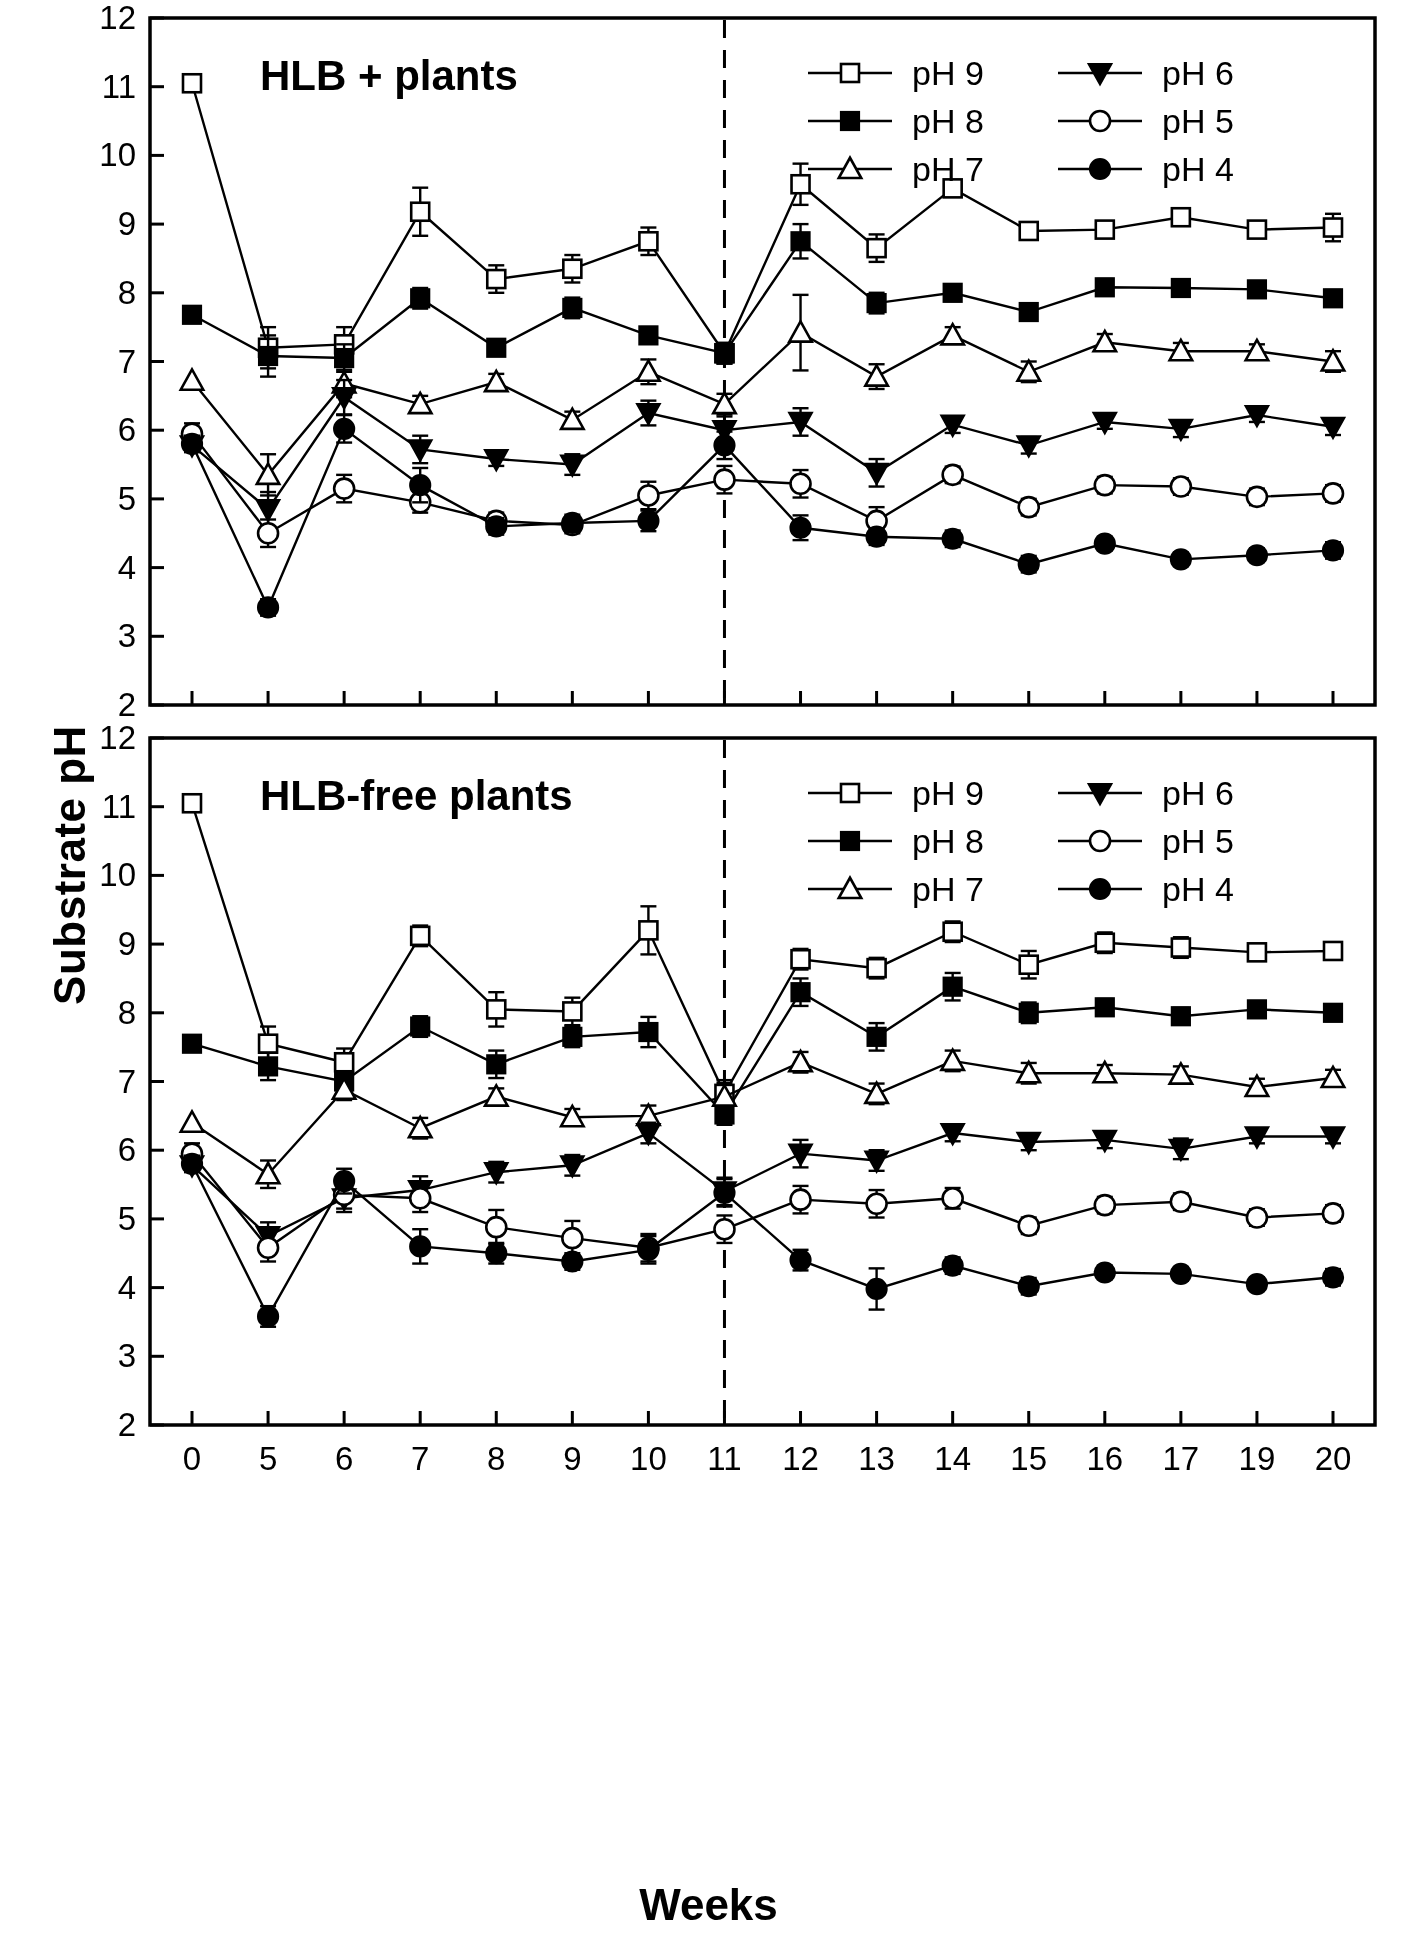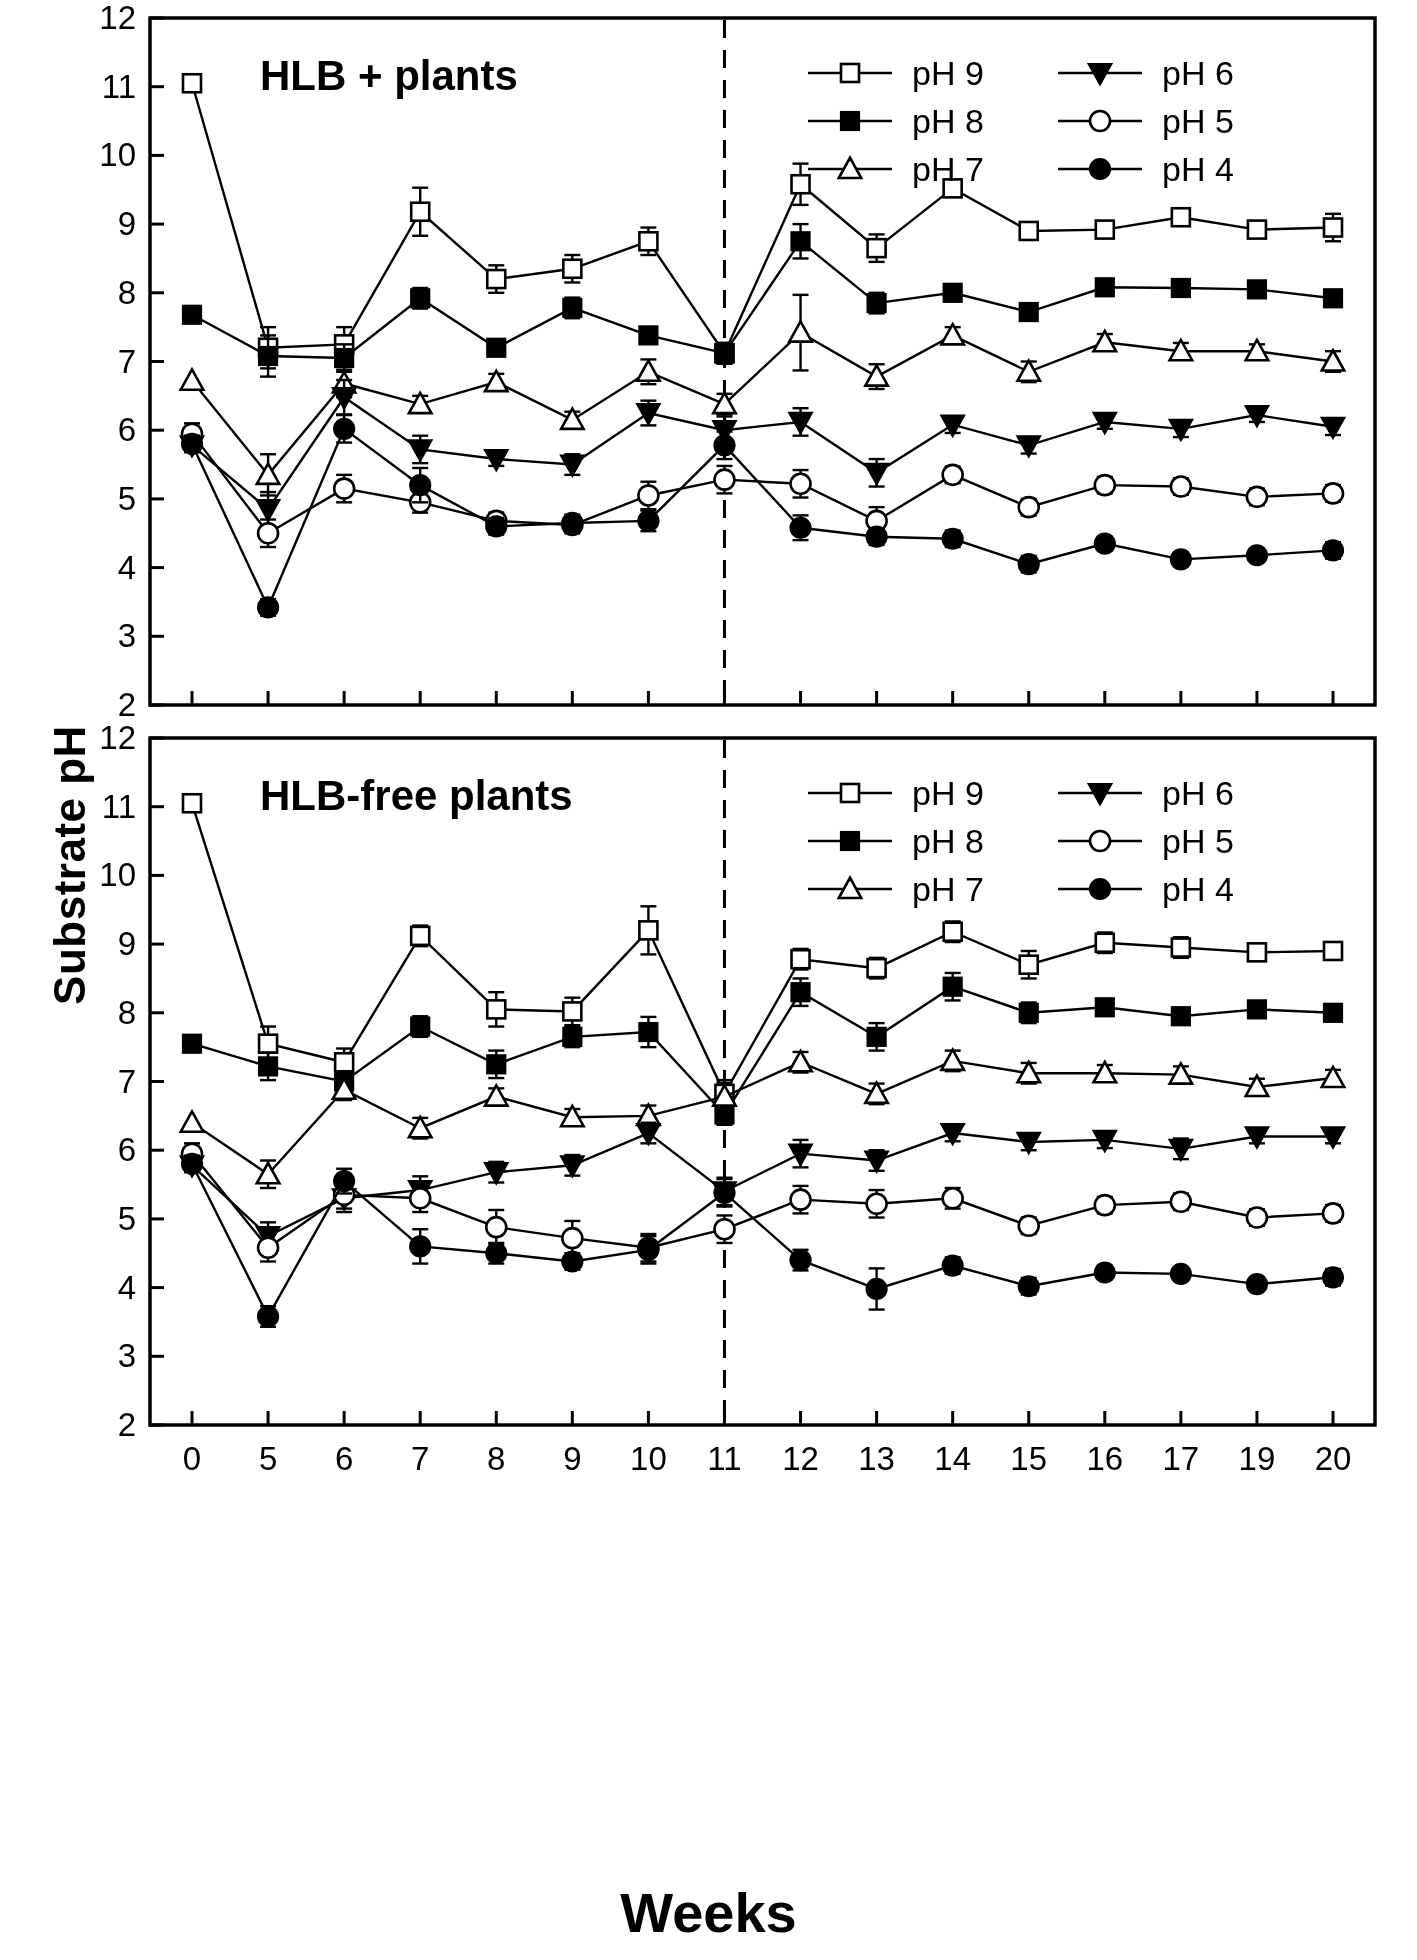--- a/index.html
+++ b/index.html
@@ -31,21 +31,21 @@
     font-size: 44px;
     font-weight: bold;
     letter-spacing: 0.5px;
   }
   .x-axis-title {
     position: absolute;
     left: 0;
     top: 1880px;
     width: 1417px;
     text-align: center;
-    font-size: 56px;
+    font-size: 44px;
     font-weight: bold;
   }
   svg { display: block; }
   text { font-family: "Liberation Sans", sans-serif; }
 </style>
 </head>
 <body>
 
 <div id="figure">
   <div class="y-axis-title">Substrate pH</div>

